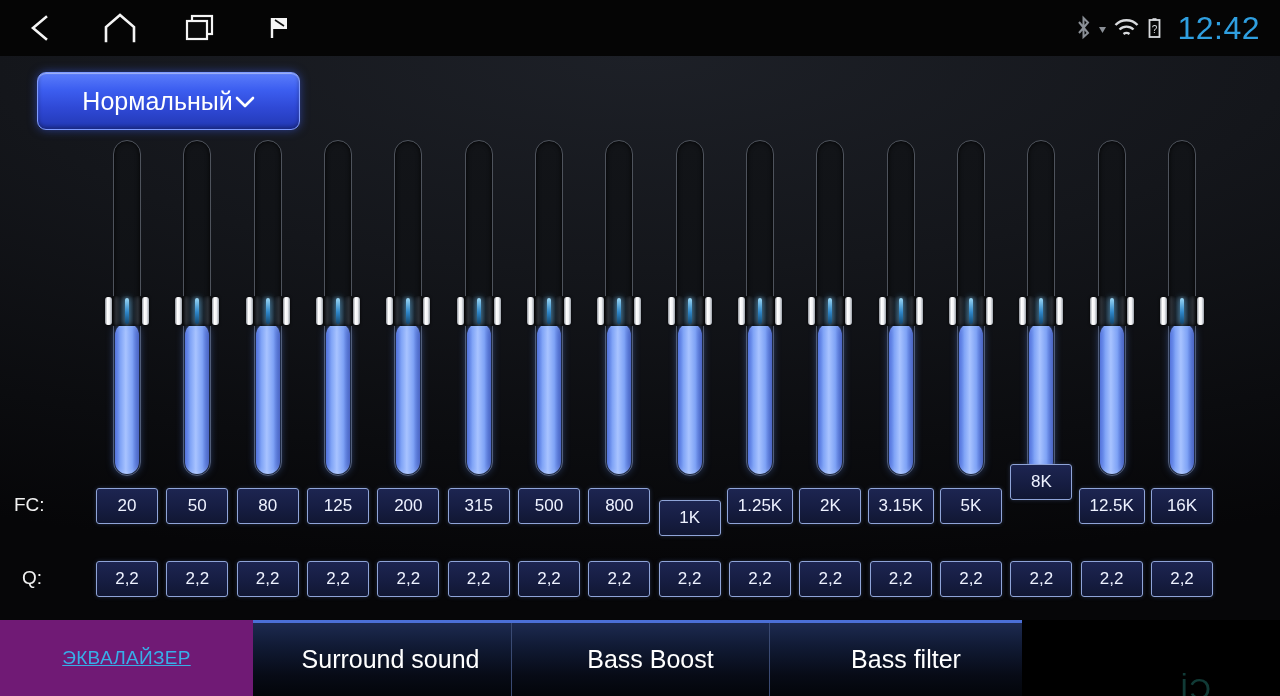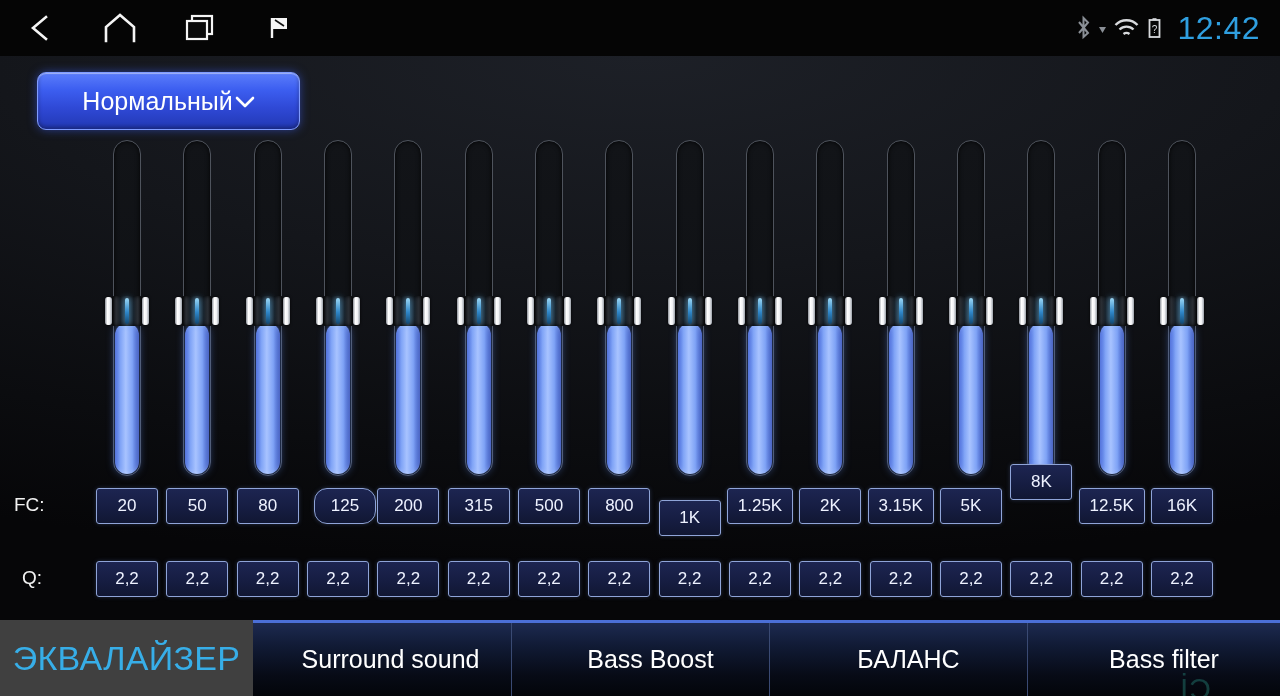--- a/index.html
+++ b/index.html
@@ -119,22 +119,22 @@
   #tabbar{
     position:absolute; left:0; top:620px; width:1280px; height:76px;
     background:#000;
     display:flex;
   }
   .tab{
     height:76px; display:flex; align-items:center; justify-content:center;
     color:#ffffff; font-size:25px; cursor:pointer; position:relative;
   }
   .tab.active{
-    background:#404040; color:#37aee8;
-    font-size:34px; letter-spacing:.3px;
+    background:#701a75; color:#37aee8;
+    font-size:19px; letter-spacing:.3px;text-decoration:underline;
   }
   .tab.inactive{
     background:linear-gradient(180deg,#1d2a50 0%,#111b36 30%,#070b16 72%,#03050a 100%);
     border-top:3px solid #4b6fd6;
   }
   .tab.inactive + .tab.inactive{
     box-shadow:inset 1px 0 0 #3a4a73;
     padding-left:21px;
   }
   #watermark{
@@ -370,21 +370,21 @@
           <div class="cap r"></div>
         </div>
       </div>
     </div>
 
   <div class="row-label" id="fc-label" style="left:14px; top:438px;">FC:</div>
   <div id="fc-row">
       <div class="valbox" style="left: 96px; top: 432px;">20</div>
       <div class="valbox" style="left: 166.333px; top: 432px;">50</div>
       <div class="valbox" style="left: 236.667px; top: 432px;">80</div>
-      <div class="valbox" style="left: 314px; top: 432px; border-radius: 13px;">125</div>
+      <div class="valbox" style="left: 307px; top: 432px;">125</div>
       <div class="valbox" style="left: 377.333px; top: 432px;">200</div>
       <div class="valbox" style="left: 447.667px; top: 432px;">315</div>
       <div class="valbox" style="left: 518px; top: 432px;">500</div>
       <div class="valbox" style="left: 588.333px; top: 432px;">800</div>
       <div class="valbox" style="left: 658.667px; top: 432px; margin-top: 12px;">1K</div>
       <div class="valbox wide" style="left: 727px; top: 432px;">1.25K</div>
       <div class="valbox" style="left: 799.333px; top: 432px;">2K</div>
       <div class="valbox wide" style="left: 867.667px; top: 432px;">3.15K</div>
       <div class="valbox" style="left: 940px; top: 432px;">5K</div>
       <div class="valbox" style="left: 1010.33px; top: 408px;">8K</div>
@@ -410,16 +410,15 @@
       <div class="valbox" style="left: 1010.33px; top: 505px;">2,2</div>
       <div class="valbox" style="left: 1080.67px; top: 505px;">2,2</div>
       <div class="valbox" style="left: 1151px; top: 505px;">2,2</div>
     </div>
 </div>
 
 <div id="tabbar">
     <div class="tab active" style="width: 253px;">ЭКВАЛАЙЗЕР</div>
     <div class="tab inactive" style="width: 258px; padding-left: 17px;">Surround sound</div>
     <div class="tab inactive" style="width: 258px;">Bass Boost</div>
-    <div class="tab inactive" style="width: 258px;">БАЛАНС</div>
     <div class="tab inactive" style="width: 253px;">Bass filter</div>
     <div id="watermark">İƆ</div>
   </div>
 
 </body></html>

